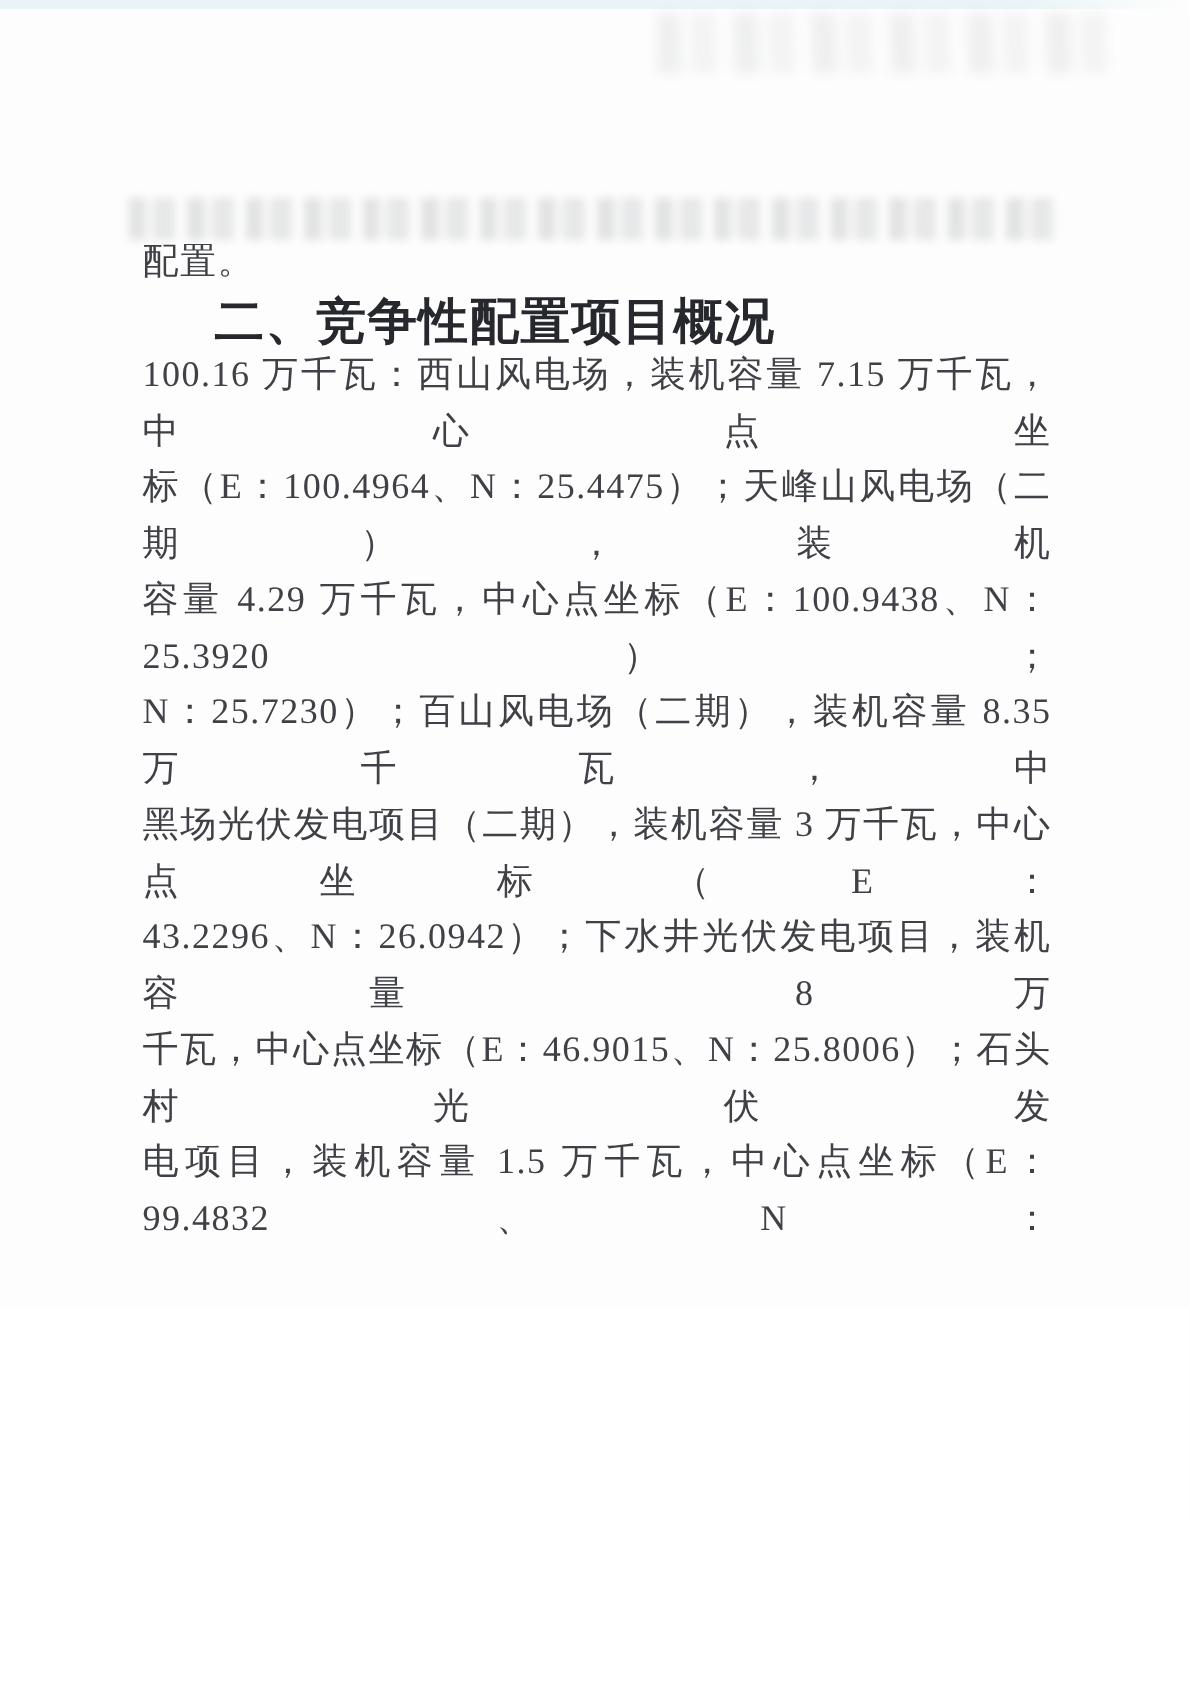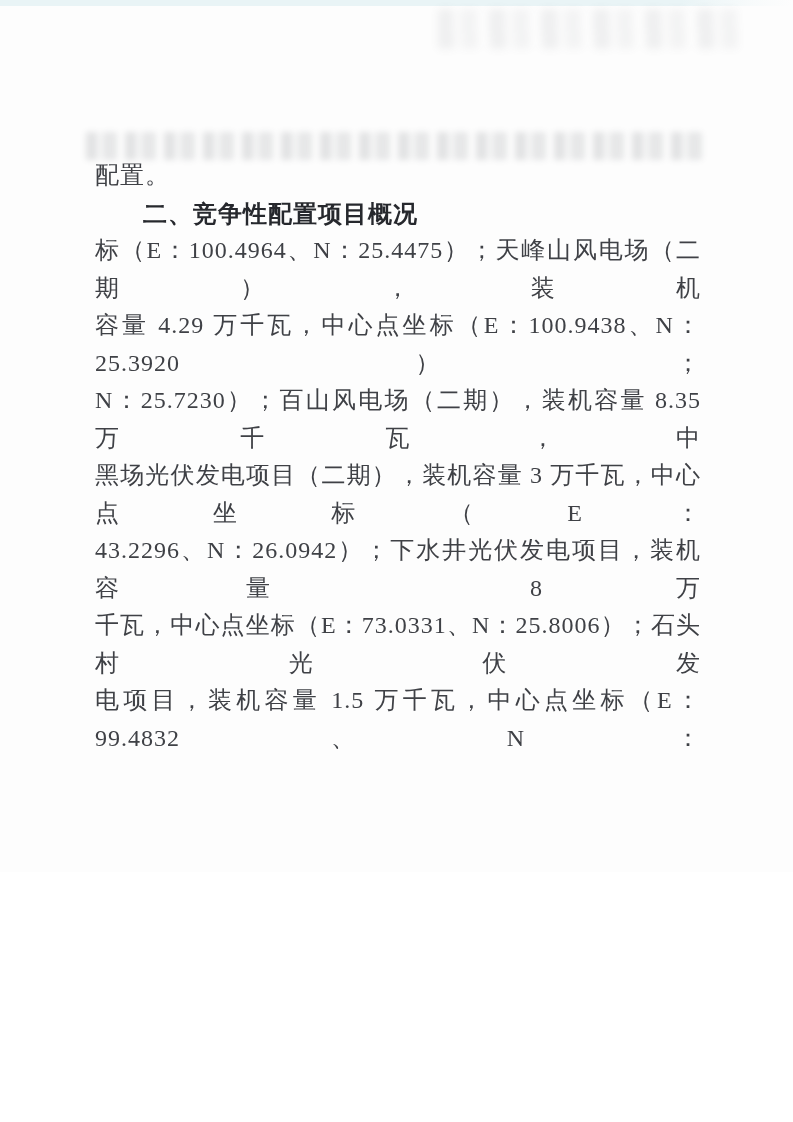--- a/index.html
+++ b/index.html
@@ -52,21 +52,21 @@
     text-align-last:justify;
     overflow:hidden;
   }
   .line.short{text-align-last:left;}
   .line.indent{text-indent:48px;}
   .heading-line{
     min-height:37.5px;
     text-indent:48px;
     font-family:"Liberation Sans","DejaVu Sans",sans-serif;
     font-weight:700;
-    font-size:24px;
+    font-size:33px;
     color:var(--heading-ink);
     letter-spacing:1px;
   }
   .page-number{
     position:absolute;left:95px;top:1024px;
     font-size:21px;line-height:28px;
     color:var(--pn-ink);
     letter-spacing:2px;
     font-family:"Liberation Serif","DejaVu Serif",serif;
   }
@@ -80,35 +80,36 @@
   <div class="ghost ghost-top-right"></div>
   <div class="ghost ghost-mid"></div>
   <div class="ghost ghost-bottom"></div>
 
   <div class="text-col">
     <div class="line short">配置。</div>
     <div class="heading-line">二、竞争性配置项目概况</div>
     <div>
 
 
+        <div class="line">100.16 万千瓦：西山风电场，装机容量 7.15 万千瓦，中心点坐</div>
 
         <div class="line">标（E：100.4964、N：25.4475）；天峰山风电场（二期），装机</div>
 
         <div class="line">容量 4.29 万千瓦，中心点坐标（E：100.9438、N：25.3920）；</div>
 
 
         <div class="line">N：25.7230）；百山风电场（二期），装机容量 8.35 万千瓦，中</div>
 
 
 
         <div class="line">黑场光伏发电项目（二期），装机容量 3 万千瓦，中心点坐标（E：</div>
 
         <div class="line">43.2296、N：26.0942）；下水井光伏发电项目，装机容量 8 万</div>
 
-        <div class="line">千瓦，中心点坐标（E：73.0331、N：25.8006）；石头村光伏发</div>
+        <div class="line">千瓦，中心点坐标（E：46.9015、N：25.8006）；石头村光伏发</div>
 
         <div class="line">电项目，装机容量 1.5 万千瓦，中心点坐标（E：99.4832、N：</div>
 
     </div>
   </div>
 
   <div class="page-number">— 2 —</div>
 
 </div>
 

